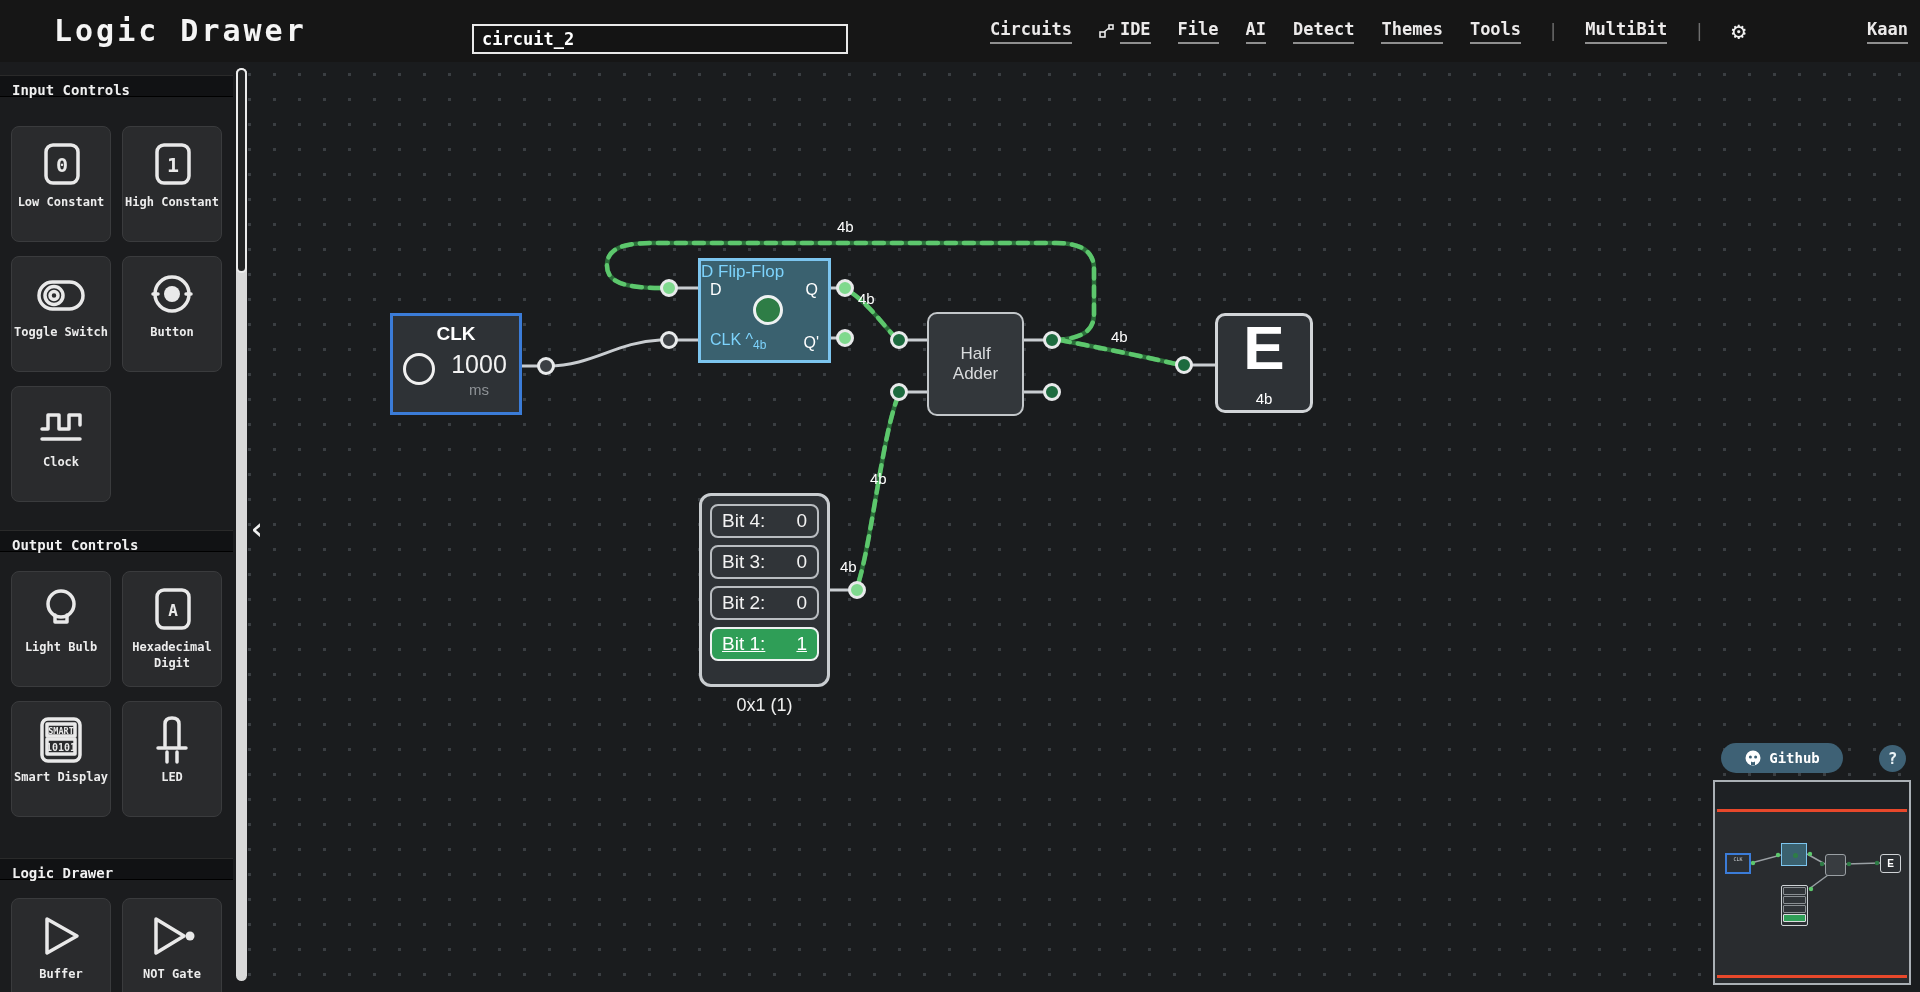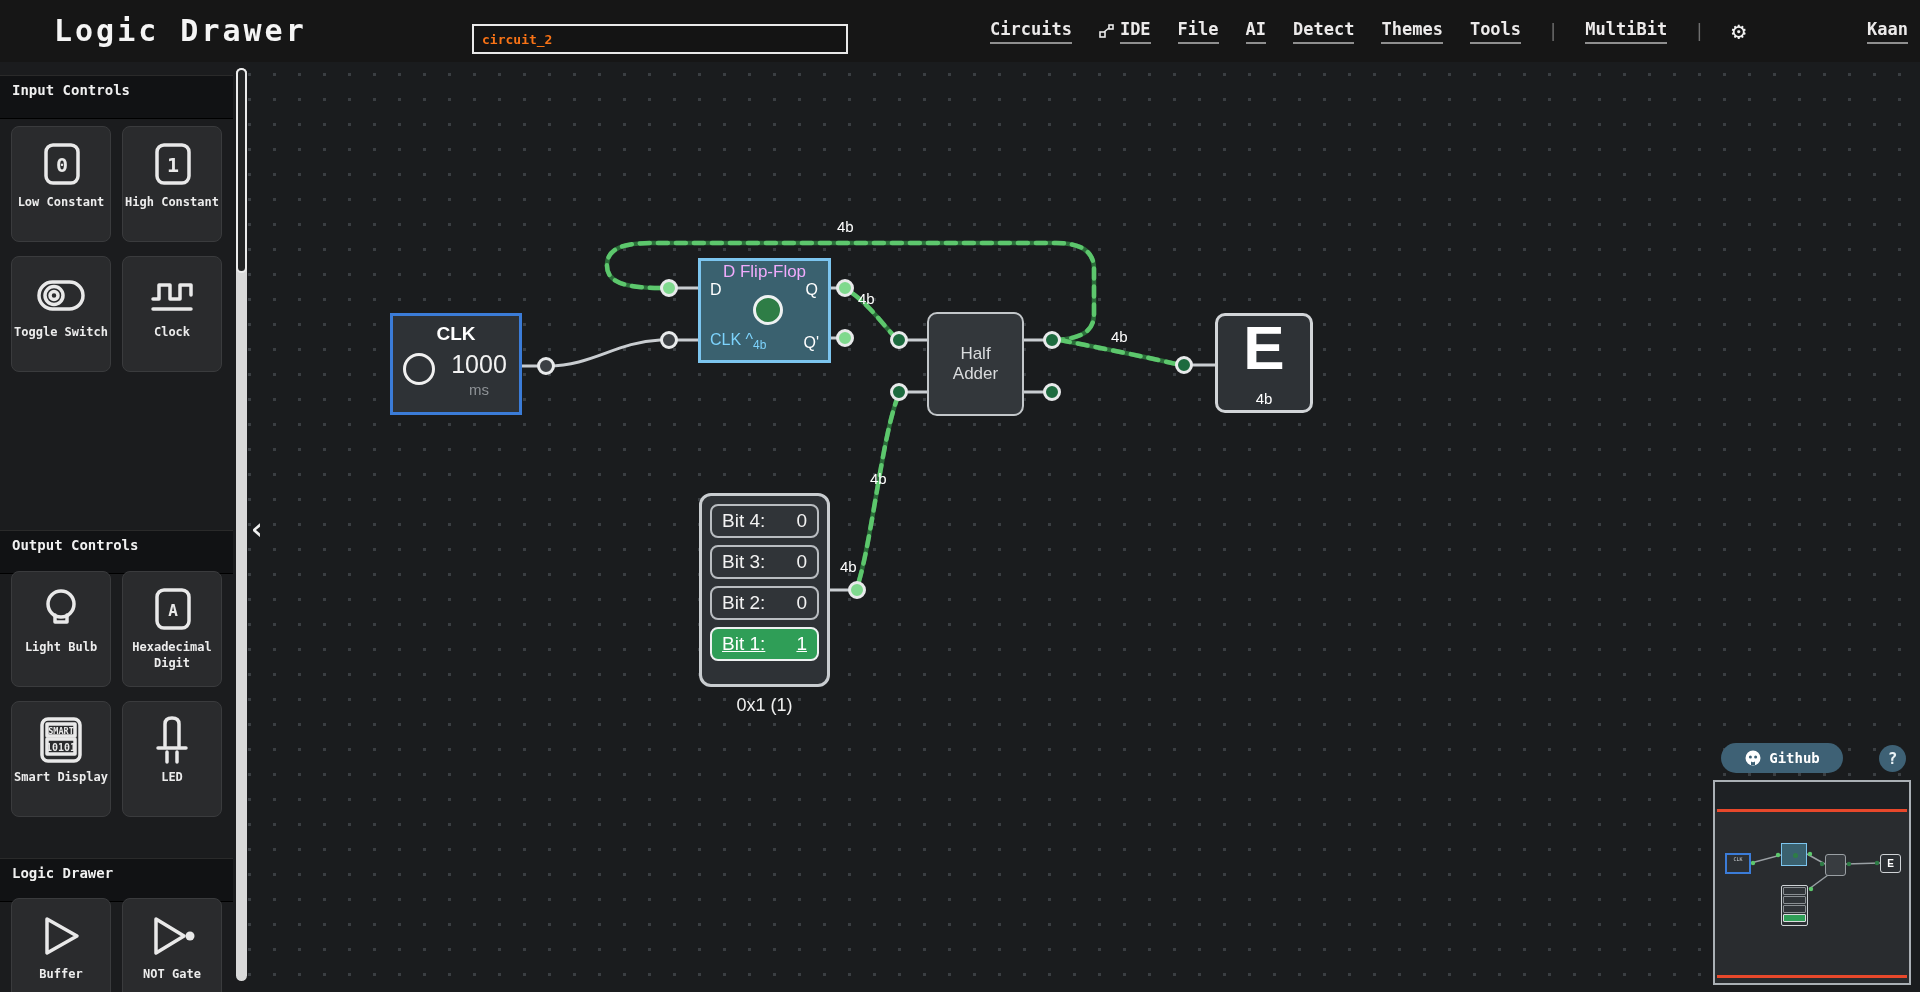--- a/index.html
+++ b/index.html
@@ -4,33 +4,33 @@
 <style>
   * { box-sizing: border-box; margin: 0; padding: 0; }
   html,body { width:1920px; height:992px; overflow:hidden; background:#161616;
     font-family:"DejaVu Sans Mono", monospace; }
   #app { position:relative; width:1920px; height:992px; }
 
   
   #navbar { position:absolute; left:0; top:0; width:1920px; height:62px; background:#161616; z-index:50; }
   #logo { position:absolute; left:54px; top:13px; font-size:30px; font-weight:bold; color:#f5f5f5; letter-spacing:3px; }
   #circuit-name { position:absolute; left:472px; top:24px; width:376px; height:30px;
-    background:#141414; border:2px solid #e9e9e9; color:#f97316; font-size:13px; font-weight:bold;
+    background:#141414; border:2px solid #e9e9e9; color:#ffffff; font-size:17px; font-weight:bold;
     font-family:"DejaVu Sans Mono", monospace; padding:0 8px; outline:none; }
   #nav-right { position:absolute; left:990px; right:12px; top:0; height:62px; display:flex; align-items:center; gap:27px; }
   .nav-link { color:#eceaea; font-size:17px; font-weight:bold; border-bottom:2px solid #8f8f8f;
     padding-bottom:3px; cursor:pointer; white-space:nowrap; }
   .nav-sep { color:#6f6f6f; font-size:17px; }
   .nav-ide { display:flex; align-items:center; gap:5px; }
   #gear { color:#f3f3f3; font-size:24px; cursor:pointer; line-height:1; }
   #user-link { margin-left:auto; }
 
   
   #sidebar { position:absolute; left:0; top:62px; width:233px; height:930px; background:#1b1c1e; overflow:hidden; z-index:40; }
-  .section-header { position:absolute; left:0; width:233px; height:44px; background:#111214;
+  .section-header { position:absolute; left:0; width:233px; height:22px; background:#111214;
     border-top:1px solid #2a2a2a; border-bottom:1px solid #000; color:#f0f0f0; font-size:14px;
     font-weight:bold; line-height:29px; padding-left:12px; }
   .cards { position:absolute; left:11px; width:212px; display:grid; grid-template-columns:100px 100px; gap:14px 11px; }
   .card { width:100px; height:116px; background:#2a2b2d; border:1px solid #3a3b3d; border-radius:8px;
     display:flex; flex-direction:column; align-items:center; justify-content:flex-start; padding-top:10px; cursor:pointer; }
   .card svg { flex:none; }
   .card-label { margin-top:2px; color:#ececec; font-size:12px; font-weight:bold; text-align:center; line-height:1.3; width:96px; }
   .icon-stroke { stroke:#e9e9e9; stroke-width:3.5; fill:none; stroke-linecap:round; stroke-linejoin:round; }
   .icon-text { fill:#e9e9e9; font-family:"DejaVu Sans Mono",monospace; font-weight:bold; }
 
@@ -64,21 +64,21 @@
 
   
   #clk-block { left:142px; top:251px; width:132px; height:102px; background:#2e3236; border:3px solid #3b7cd8; }
   #clk-title { position:absolute; left:0; top:7px; width:100%; text-align:center; color:#fff; font-size:19px; font-weight:bold; }
   #clk-circle { position:absolute; left:10px; top:37px; width:32px; height:32px; border:3px solid #f0f0f0; border-radius:50%; }
   #clk-value { position:absolute; left:46px; top:34px; width:80px; text-align:center; color:#f2f2f2; font-size:25px; }
   #clk-unit { position:absolute; left:46px; top:65px; width:80px; text-align:center; color:#8e9296; font-size:15px; }
 
   
   #dff-block { left:450px; top:196px; width:133px; height:105px; background:#3a616f; border:3px solid #7cc5ef; }
-  #dff-title { position:absolute; left:0; top:1px; width:100%; text-align:center; color:#f0abfc; font-size:17px; }
+  #dff-title { position:absolute; left:0; top:1px; width:100%; text-align:left; color:#7dd3fc; font-size:17px; }
   #dff-d { position:absolute; left:9px; top:20px; color:#fff; font-size:16px; }
   #dff-q { position:absolute; right:10px; top:20px; color:#fff; font-size:16px; }
   #dff-state { position:absolute; left:52px; top:34px; width:30px; height:30px; background:#2e7d46;
     border:3px solid #eef1f2; border-radius:50%; }
   #dff-clk { position:absolute; left:9px; bottom:8px; color:#7dd3fc; font-size:16px; }
   #dff-clk sub { font-size:12px; }
   #dff-qn { position:absolute; right:9px; bottom:8px; color:#fff; font-size:16px; }
 
   
   #ha-block { left:679px; top:250px; width:97px; height:104px; background:#33373b; border:2px solid #c3c7ca;
@@ -174,20 +174,29 @@
         </svg>
         <div class="card-label">High Constant</div>
       </div>
       <div class="card">
         <svg width="56" height="56" viewBox="0 0 56 56">
           <rect x="6" y="15" width="44" height="27" rx="13.5" class="icon-stroke"></rect>
           <circle cx="21" cy="28.5" r="9" class="icon-stroke"></circle>
           <circle cx="21" cy="28.5" r="4" class="icon-stroke"></circle>
         </svg>
         <div class="card-label">Toggle Switch</div>
+      </div>
+      <div class="card">
+        <svg width="56" height="56" viewBox="0 0 56 56">
+          <circle cx="28" cy="27" r="17" class="icon-stroke" stroke-width="4"></circle>
+          <circle cx="28" cy="27" r="8" fill="#e9e9e9"></circle>
+          <line x1="9" y1="27" x2="14" y2="27" class="icon-stroke" stroke-width="5"></line>
+          <line x1="42" y1="27" x2="47" y2="27" class="icon-stroke" stroke-width="5"></line>
+        </svg>
+        <div class="card-label">Button</div>
       </div>
       <div class="card">
         <svg width="56" height="56" viewBox="0 0 56 56">
           <polyline points="9,32 15,32 15,18 26,18 26,32 36,32 36,18 47,18 47,28" class="icon-stroke" stroke-width="4"></polyline>
           <line x1="9" y1="42" x2="47" y2="42" class="icon-stroke" stroke-width="4"></line>
         </svg>
         <div class="card-label">Clock</div>
       </div>
     </div>
 

